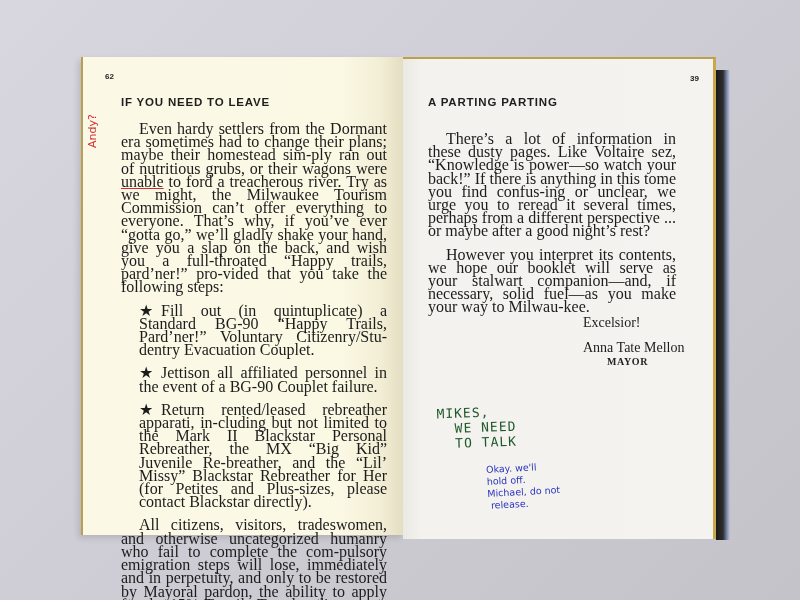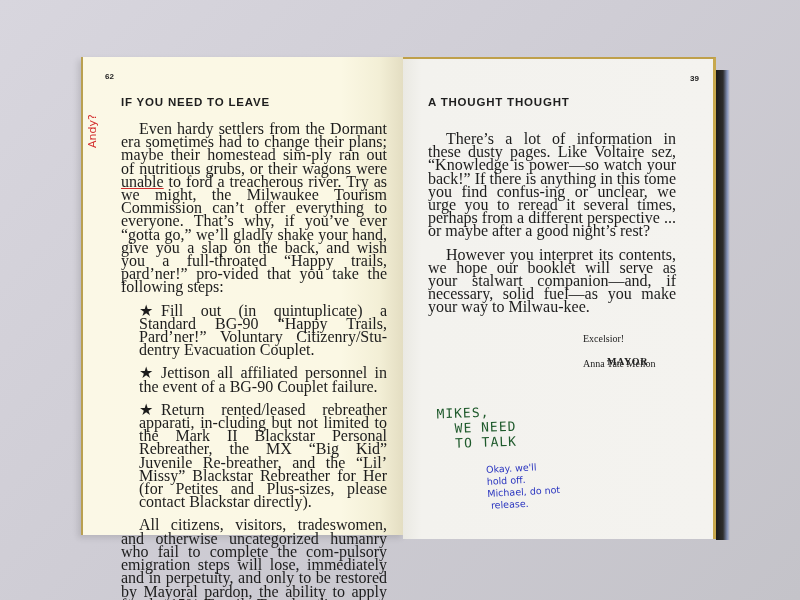--- a/index.html
+++ b/index.html
@@ -51,21 +51,21 @@
   .green-note {
     position: absolute; left: 437px; top: 405px; color: #1f5a2c;
     font-family: "DejaVu Sans Mono", monospace; font-size: 13px; line-height: 15px;
     letter-spacing: 1px; white-space: pre; transform: rotate(-2deg);
   }
   .blue-note {
     position: absolute; left: 487px; top: 462px; color: #2b36c0;
     font-family: "DejaVu Sans", sans-serif; font-size: 9.5px; line-height: 12px;
     white-space: pre; transform: rotate(-3deg);
   }
-  .sign { position: absolute; font-size: 10px; color: #1c1c1c; margin-top: 18px; }
+  .sign { position: absolute; font-size: 14px; color: #1c1c1c; }
   .mayor { position: absolute; font-size: 10px; font-weight: bold; letter-spacing: 0.6px; color: #222; margin-left: 24px; }
 </style>
 </head>
 <body>
 
 <div class="spread">
 
   <div class="page-left"></div>
   <div class="page-right"></div>
   <div class="right-shadow"></div>
@@ -81,21 +81,21 @@
     <p style="padding-left:18px;" class="bullet"><span class="star">★</span><span>Fill out (in quintuplicate) a Standard BG-90 “Happy Trails, Pard’ner!” Voluntary Citizenry/Stu-dentry Evacuation Couplet.</span></p>
     <div class="gap"></div>
     <p style="padding-left:18px;" class="bullet"><span class="star">★</span><span>Jettison all affiliated personnel in the event of a BG-90 Couplet failure.</span></p>
     <div class="gap"></div>
     <p style="padding-left:18px;" class="bullet"><span class="star">★</span><span>Return rented/leased rebreather apparati, in-cluding but not limited to the Mark II Blackstar Personal Rebreather, the MX “Big Kid” Juvenile Re-breather, and the “Lil’ Missy” Blackstar Rebreather for Her (for Petites and Plus-sizes, please contact Blackstar directly).</span></p>
     <div class="gap"></div>
     <p class="indent">All citizens, visitors, tradeswomen, and otherwise uncategorized humanry who fail to complete the com-pulsory emigration steps will lose, immediately and in perpetuity, and only to be restored by Mayoral pardon, the ability to apply for the 15% Tequila Tuesday discount at participating FeBrizzio’s resturants.</p>
   </div>
 
   <div class="page-num" style="left:690px; top:74px;">39</div>
-  <div class="heading" style="left:428px; top:96px;">A THOUGHT THOUGHT</div>
+  <div class="heading" style="left:428px; top:96px;">A PARTING PARTING</div>
 
   <div class="text" style="left:428px; top:122px; width:248px;">
     <div class="gap"></div>
     <p class="indent">There’s a lot of information in these dusty pages. Like Voltaire sez, “Knowledge is power—so watch your back!” If there is anything in this tome you find confus-ing or unclear, we urge you to reread it several times, perhaps from a different perspective ... or maybe after a good night’s rest?</p>
     <div class="gap"></div>
     <p class="indent">However you interpret its contents, we hope our booklet will serve as your stalwart companion—and, if necessary, solid fuel—as you make your way to Milwau-kee.</p>
   </div>
 
   <div class="sign" style="left:583px; top:315px;">Excelsior!</div>
   <div class="sign" style="left:583px; top:340px;">Anna Tate Mellon</div>

